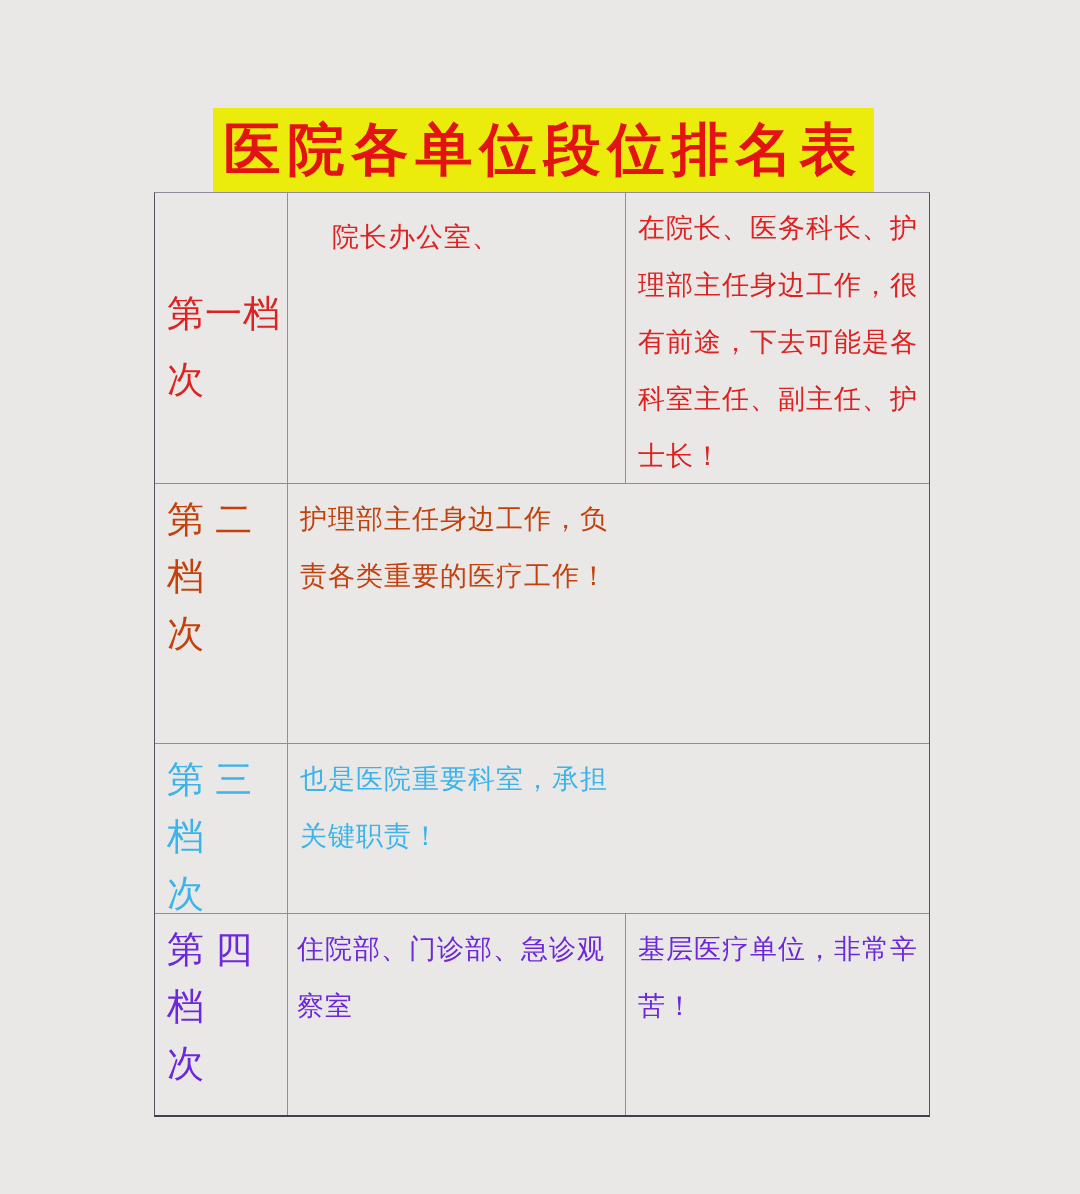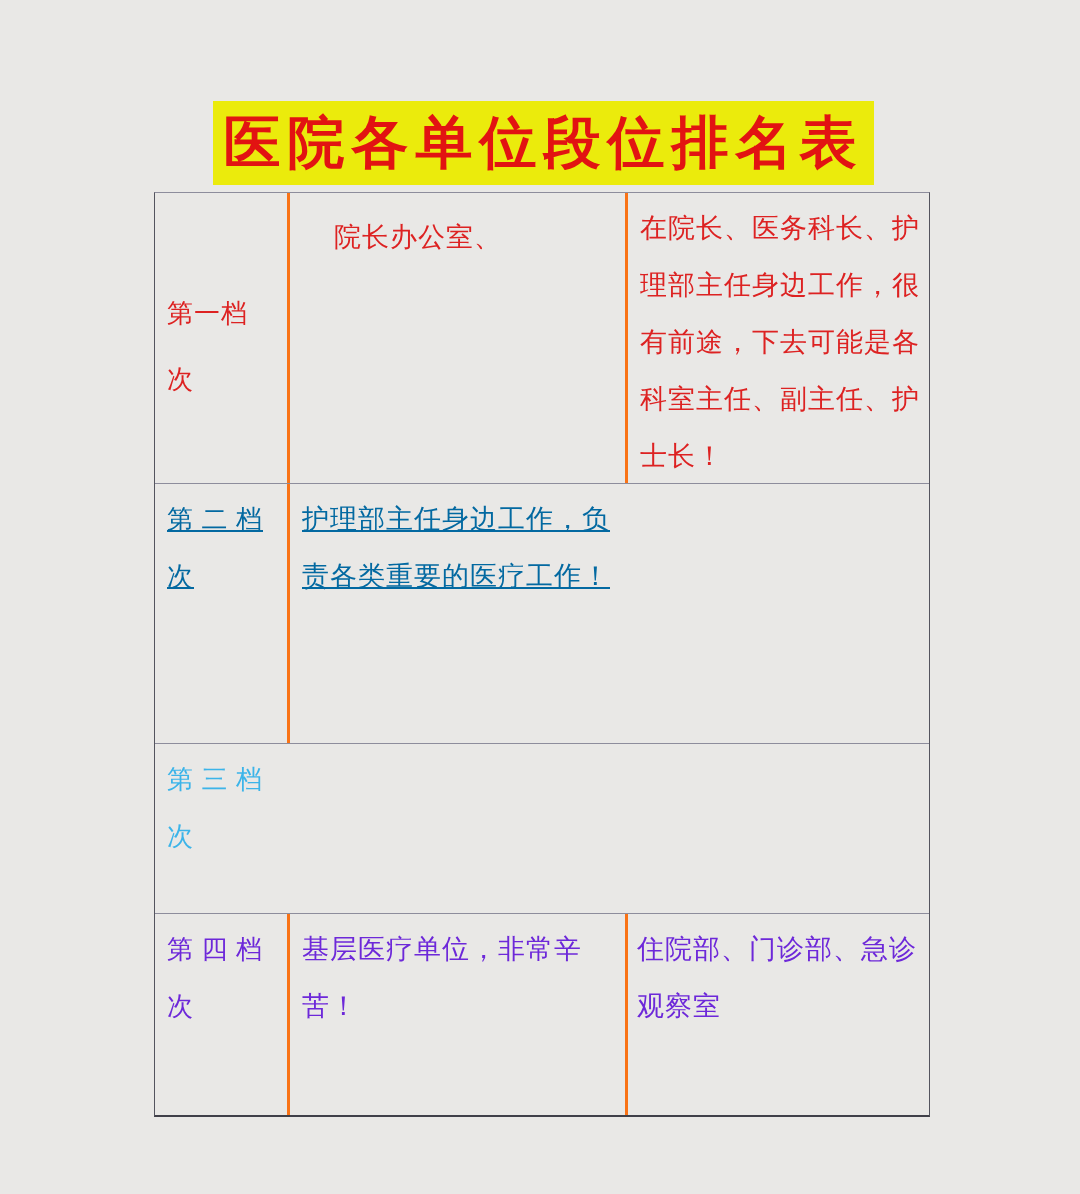--- a/index.html
+++ b/index.html
@@ -48,74 +48,77 @@
   .row-1 { height: 291px; }
   .row-2 { height: 260px; }
   .row-3 { height: 170px; }
   .row-4 { height: 201px; }
   .cell {
     overflow: hidden;
     font-size: 27px;
     line-height: 57px;
     letter-spacing: 1px;
   }
-  .cell + .cell { border-left: 3px solid #f97316; }
-  .tier-cell { padding: 7px 6px 0 12px; font-size: 26px; }
+  .cell + .cell { border-left: 1px solid #f97316; }
+  .tier-cell { padding: 7px 6px 0 12px; font-size: 37px; }
   .row-1 .tier-cell { padding-top: 88px; line-height: 66px; }
   .units-cell { padding: 7px 6px 0 9px; }
   .row-1 .units-cell { padding-top: 4px; padding-left: 44px; }
   .row-1 .units-line { height: 81px; line-height: 81px; }
   .desc-cell { padding: 7px 5px 0 12px; }
 </style>
 </head>
 <body>
 
 <div class="canvas">
 
-  <div class="title-bar" style="color: rgb(226, 19, 18); background-color: rgb(235, 235, 12);">医院各单位段位排名表</div>
+  <div class="title-bar" style="color: rgb(226, 19, 18); background-color: rgb(235, 235, 12); margin-top: 7px;">医院各单位段位排名表</div>
 
   <div class="ranking-table">
 
     <div class="row row-1" style="color: rgb(221, 34, 34);">
       <div class="cell tier-cell">
         <div>第一档</div>
         <div>次</div>
       </div>
       <div class="cell units-cell">
         <div class="units-line">院长办公室、</div>
       </div>
       <div class="cell desc-cell">
         <div>在院长、医务科长、护理部主任身边工作，很有前途，下去可能是各科室主任、副主任、护士长！</div>
       </div>
     </div>
 
-    <div class="row row-2" style="color: #0369a1; text-decoration: underline;">
+    <div class="row row-2" style="color: #c2410c;">
       <div class="cell tier-cell">
         <div>第 二 档</div>
         <div>次</div>
       </div>
       <div class="cell desc-cell">
         <div>护理部主任身边工作，负责各类重要的医疗工作！</div>
       </div>
     </div>
 
     <div class="row row-3" style="color: rgb(60, 180, 233); font-family: Liberation Serif, serif;">
       <div class="cell tier-cell">
         <div>第 三 档</div>
         <div>次</div>
       </div>
+      <div class="cell desc-cell">
+        <div>也是医院重要科室，承担关键职责！</div>
+      </div>
     </div>
 
     <div class="row row-4" style="color: #6d28d9;">
       <div class="cell tier-cell">
         <div>第 四 档</div>
         <div>次</div>
       </div>
+      <div class="cell units-cell">
+        <div>住院部、门诊部、急诊观察室</div>
+      </div>
       <div class="cell desc-cell">
         <div>基层医疗单位，非常辛苦！</div>
-      </div>
-      <div class="cell units-cell">
-        <div>住院部、门诊部、急诊观察室</div>
       </div>
     </div>
 
   </div>
 </div>
 
 </body></html>

